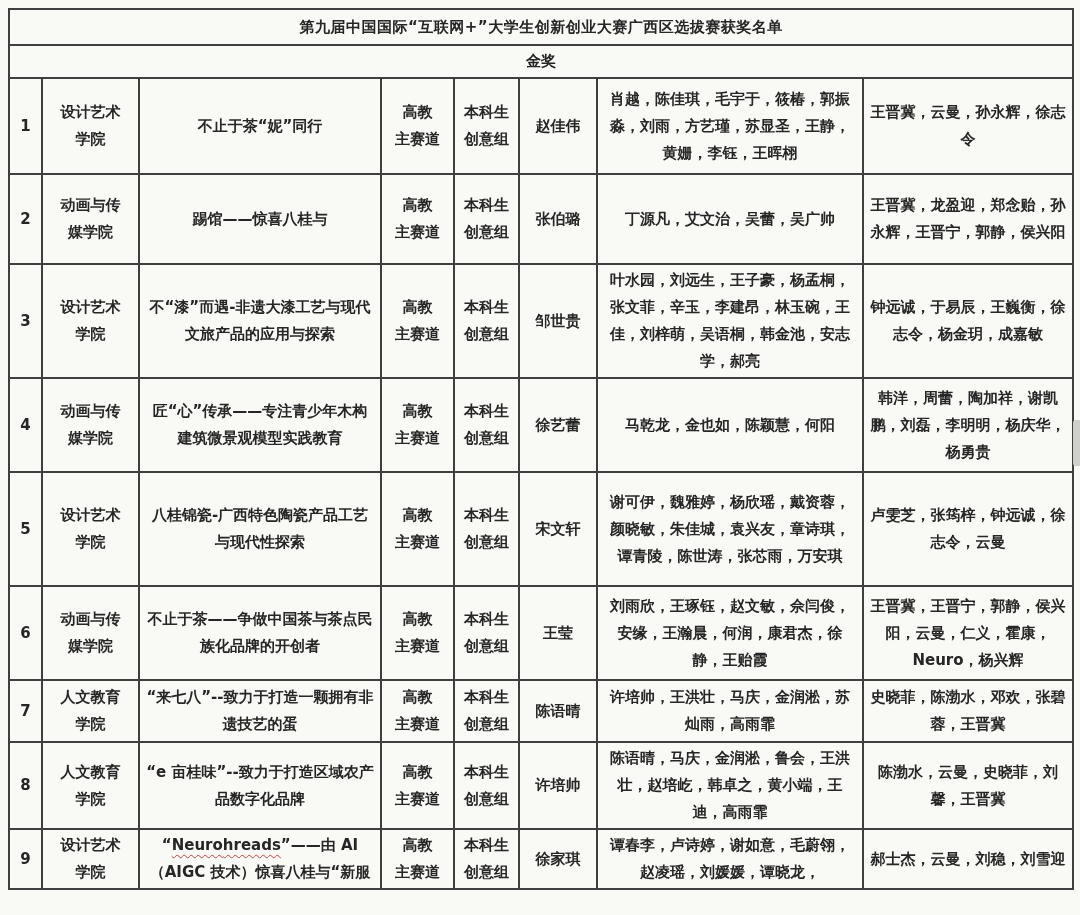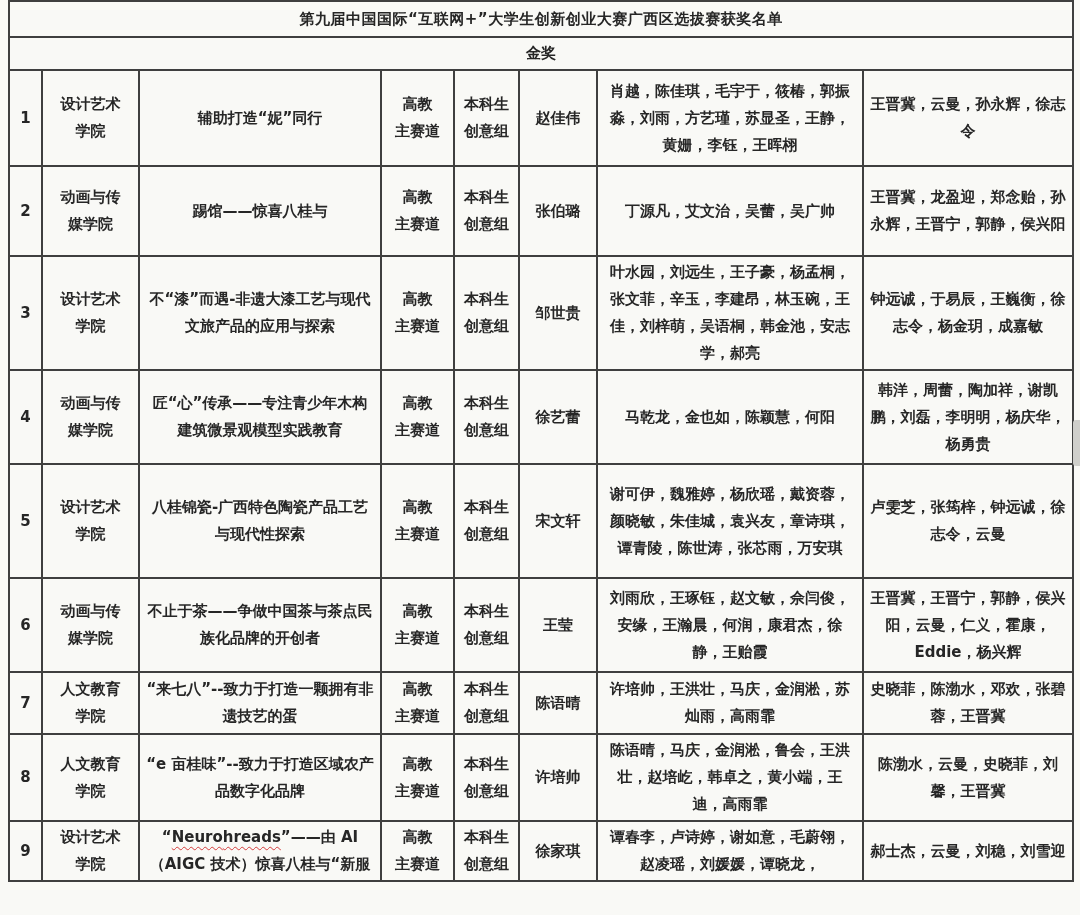--- a/index.html
+++ b/index.html
@@ -5,21 +5,21 @@
   * { margin: 0; padding: 0; box-sizing: border-box; }
   html, body {
     width: 1080px; height: 915px; overflow: hidden;
     background: #f6f6f3;
     font-family: "DejaVu Sans", "Liberation Sans", sans-serif;
     color: #262626;
   }
   .page {
     position: relative;
     width: 1080px; height: 915px;
-    padding: 0 8px 0 8px;
+    padding: 8px 8px 0 8px;
     background: #f9f9f6;
   }
   table.award {
     width: 1064px;
     table-layout: fixed;
     border-collapse: collapse;
     background: transparent;
   }
   table.award td {
     border: 2px solid #3f3f3f;
@@ -87,21 +87,21 @@
     </tr>
 
     <tr class="rg">
       <td colspan="8" class="section-cell">金奖</td>
     </tr>
 
     <tr class="r1">
       <td>1</td>
       <td class="pre">设计艺术
 学院</td>
-      <td>辅助打造“妮”同行</td>
+      <td>不止于茶“妮”同行</td>
       <td class="pre">高教
 主赛道</td>
       <td class="pre">本科生
 创意组</td>
       <td class="leader-cell">赵佳伟</td>
       <td class="members-cell">肖越，陈佳琪，毛宇于，筱椿，郭振淼，刘雨，方艺瑾，苏显圣，王静，黄姗，李钰，王晖栩</td>
       <td class="advisors-cell">王晋冀，云曼，孙永辉，徐志令</td>
     </tr>
 
 
@@ -165,21 +165,21 @@
       <td>6</td>
       <td class="pre">动画与传
 媒学院</td>
       <td>不止于茶——争做中国茶与茶点民族化品牌的开创者</td>
       <td class="pre">高教
 主赛道</td>
       <td class="pre">本科生
 创意组</td>
       <td class="leader-cell">王莹</td>
       <td class="members-cell">刘雨欣，王琢钰，赵文敏，佘闫俊，安缘，王瀚晨，何润，康君杰，徐静，王贻霞</td>
-      <td class="advisors-cell">王晋冀，王晋宁，郭静，侯兴阳，云曼，仁义，霍康，Eddie，杨兴辉</td>
+      <td class="advisors-cell">王晋冀，王晋宁，郭静，侯兴阳，云曼，仁义，霍康，Neuro，杨兴辉</td>
     </tr>
 
     <tr class="r7">
       <td>7</td>
       <td class="pre">人文教育
 学院</td>
       <td>“来七八”--致力于打造一颗拥有非遗技艺的蛋</td>
       <td class="pre">高教
 主赛道</td>
       <td class="pre">本科生

